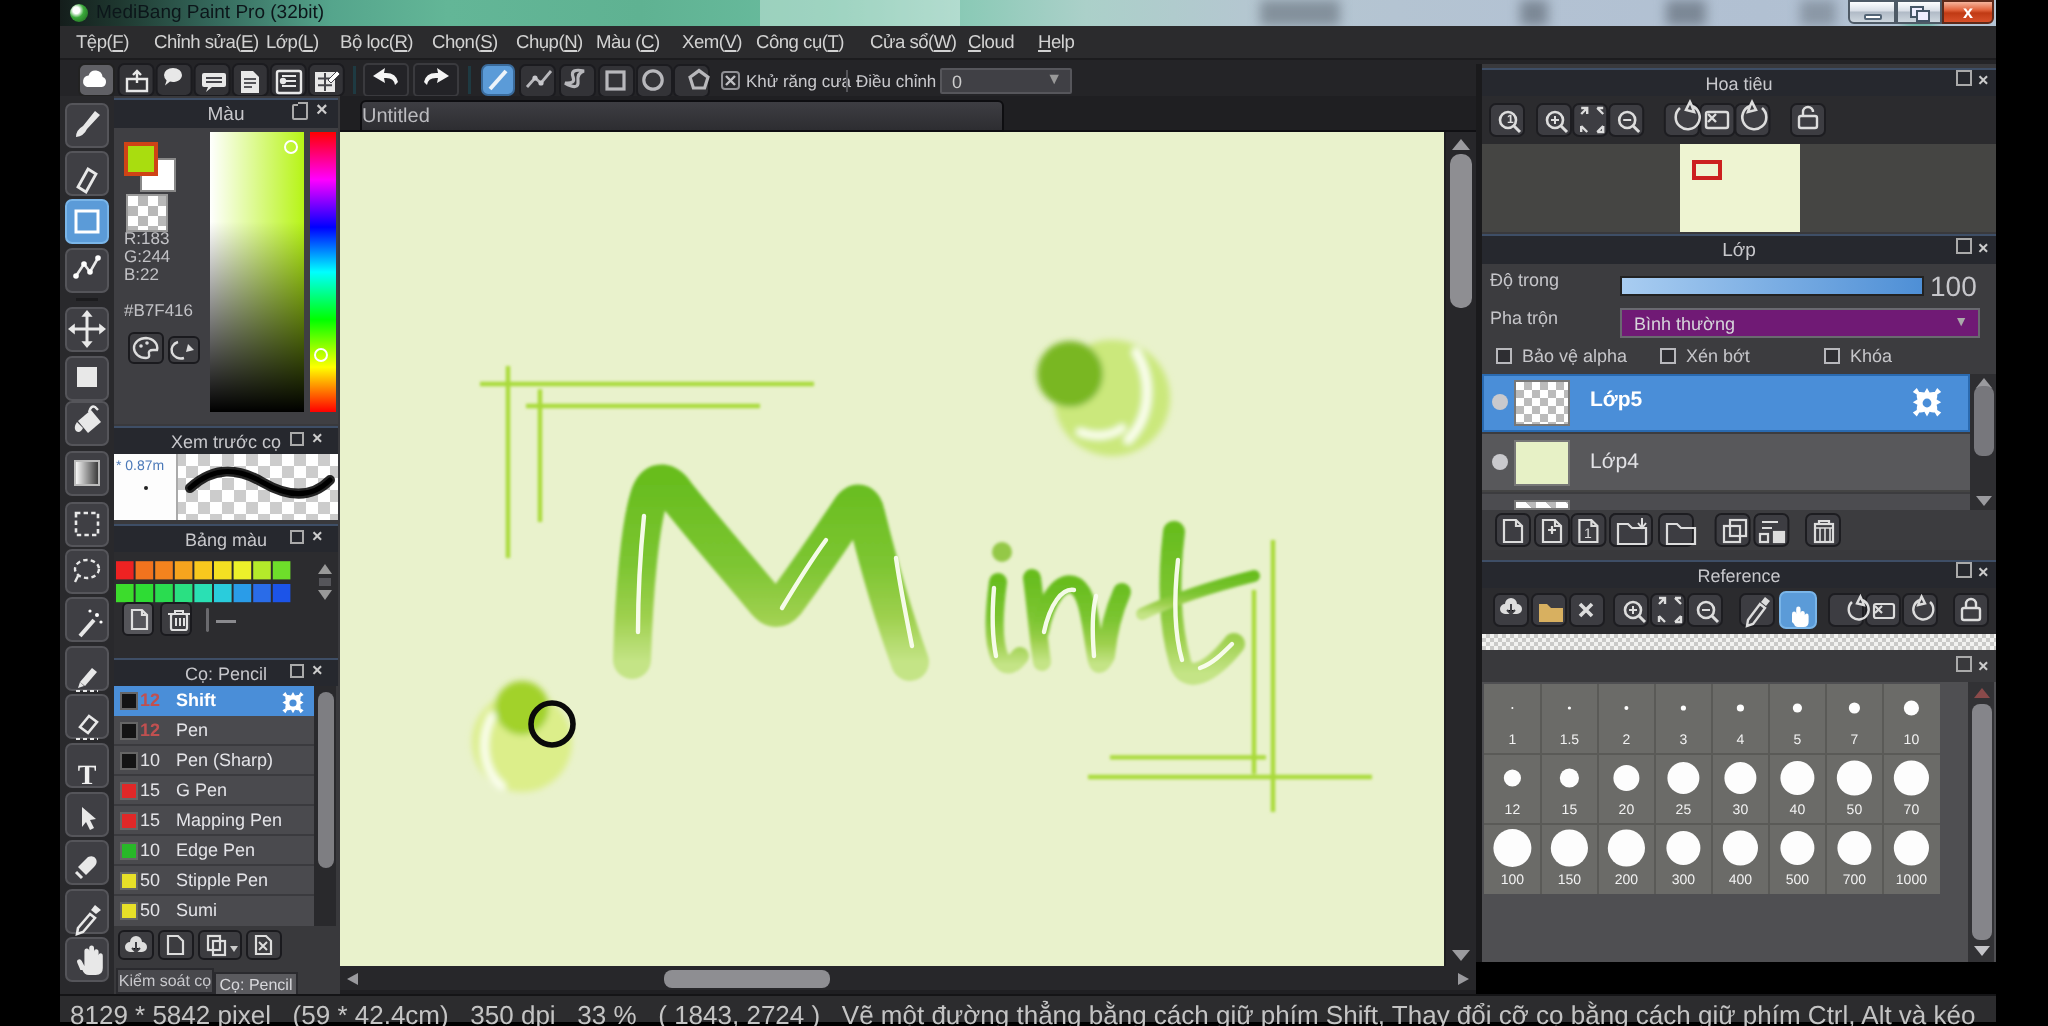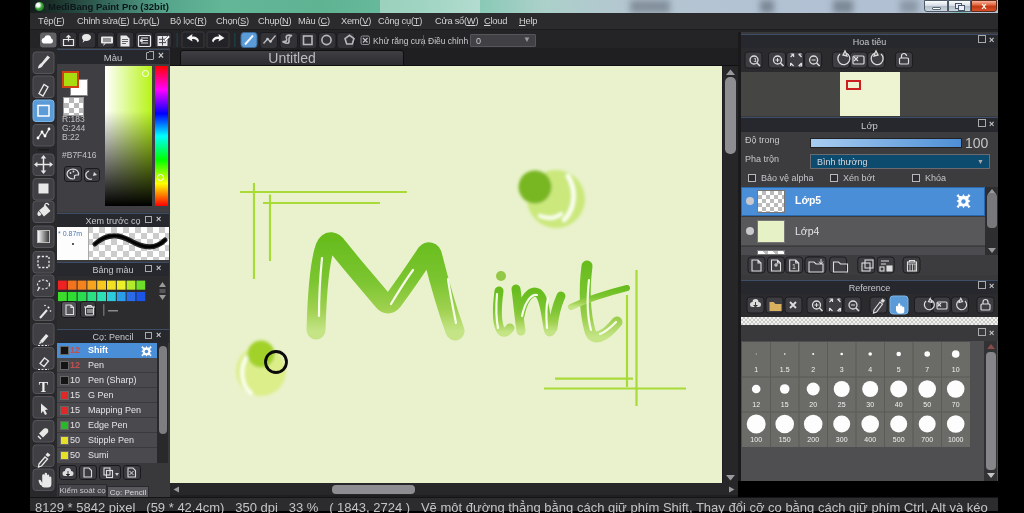--- a/index.html
+++ b/index.html
@@ -13,21 +13,21 @@
 <body>
 
 <div class="a" id="titlebar" style="left:30px;top:0;width:968px;height:13px;background:linear-gradient(90deg,#141d1b 0%,#1e372f 3%,#35695c 8%,#55a58c 14%,#63b697 20%,#5fb292 30%,#6bbda0 40%,#8ccab7 47%,#abd0c9 53%,#b5c6d1 62%,#b3c2d3 76%,#b1c0d2 88%,#b5c5d5 100%)"></div>
 <div class="a" style="left:380px;top:0;width:100px;height:13px;background:rgba(255,255,255,.35)"></div>
 <div class="a" style="left:630px;top:0;width:40px;height:13px;background:rgba(70,80,90,.45);filter:blur(3px)"></div>
 <div class="a" style="left:760px;top:0;width:14px;height:13px;background:rgba(70,80,90,.5);filter:blur(3px)"></div>
 <div class="a" style="left:833px;top:0;width:20px;height:13px;background:rgba(70,80,90,.5);filter:blur(3px)"></div>
 <div class="a" style="left:900px;top:0;width:18px;height:13px;background:rgba(80,90,100,.4);filter:blur(3px)"></div>
 <div class="a" style="left:952px;top:2px;width:16px;height:11px;background:rgba(40,170,120,.75);filter:blur(3px)"></div>
 <div class="a" style="left:35px;top:2px;width:9px;height:9px;border-radius:50%;background:radial-gradient(circle at 35% 35%,#fff 0 20%,#3aa93a 45%,#1d5c1d 100%)"></div>
-<div class="a" style="left:48px;top:0px;width:260px;height:13px;font-size:9.5px;line-height:13px;color:#0c161a;font-weight:bold">MediBang Paint Pro (32bit)</div>
+<div class="a" style="left:48px;top:0px;width:260px;height:13px;font-size:9.5px;line-height:13px;color:#0c161a;font-weight:normal">MediBang Paint Pro (32bit)</div>
 
 <div class="a" style="left:924px;top:0;width:24px;height:12px;background:linear-gradient(#fdfeff,#d8dee6 45%,#b0bac6 50%,#cdd6de);border:1px solid #4e5a66;border-radius:0 0 0 3px">
     <div class="a" style="left:7px;top:6px;width:9px;height:3px;background:#fff;border:1px solid #567;border-radius:1px"></div>
   </div>
 <div class="a" style="left:948px;top:0;width:23px;height:12px;background:linear-gradient(#fdfeff,#d8dee6 45%,#b0bac6 50%,#cdd6de);border:1px solid #4e5a66">
     <div class="a" style="left:6px;top:2px;width:7px;height:6px;border:1px solid #456;background:#eef"></div>
     <div class="a" style="left:9px;top:4px;width:7px;height:6px;border:1px solid #456;background:#eef"></div>
   </div>
 <div class="a" style="left:971px;top:0;width:26px;height:12px;background:linear-gradient(#f6b49c,#e2633c 40%,#c03a14 55%,#d8502a);border:1px solid #5e2a1a;border-radius:0 0 3px 0;color:#fff;font-size:9px;font-weight:bold;text-align:center;line-height:11px">x</div>
 
@@ -357,21 +357,21 @@
 <path d="M69 3 h5 l2.5 2.5 v6.5 h-7.5z" fill="none" stroke="#ddd" stroke-width="1.1"></path>
       <path d="M70.5 6 l4 4 M74.5 6 l-4 4" stroke="#ddd" stroke-width="1"></path>
 </svg>
 <div class="a" style="left:1px;top:436px;width:49px;height:13px;background:#48484c;border:1px solid #2a2a2e;font-size:8px;color:#c8c8cc;text-align:center;line-height:12px">Kiểm soát cọ</div>
 <div class="a" style="left:50px;top:438px;width:42px;height:13px;background:#5a5a5e;border:1px solid #2a2a2e;font-size:8px;color:#d8d8dc;text-align:center;line-height:12px">Cọ: Pencil</div>
 </div>
 
 <div class="a" id="center" style="left:170px;top:48px;width:568px;height:449px;background:#1f1f22">
 
 <div class="a" style="left:0;top:0;width:568px;height:18px;background:#1f1f22;border-bottom:1px solid #101013"></div>
-<div class="a" style="left:10px;top:2px;width:224px;height:16px;background:linear-gradient(#3e3e43,#2d2d31);border:1px solid #0e0e11;border-radius:3px 3px 0 0;font-size:14px;color:#bcbcc0;text-align:center;line-height:15px">Untitled</div>
+<div class="a" style="left:10px;top:2px;width:322px;height:16px;background:linear-gradient(#3e3e43,#2d2d31);border:1px solid #0e0e11;border-radius:3px 3px 0 0;font-size:10px;color:#bcbcc0;text-align:left;line-height:15px">Untitled</div>
 
 <div class="a" style="left:0;top:18px;width:552px;height:417px;background:#e9f2cc"></div>
 <svg class="a" style="left:0;top:18px" width="552" height="417" viewBox="0 0 552 417">
 <defs>
 <linearGradient id="lg" x1="0" y1="0" x2="0" y2="1">
           <stop offset="0" stop-color="#68bd1f"></stop>
           <stop offset=".45" stop-color="#7cc531"></stop>
           <stop offset=".75" stop-color="#9ed04e"></stop>
           <stop offset="1" stop-color="#c4e486"></stop>
         </linearGradient>
@@ -500,21 +500,21 @@
 <div class="a" style="left:108px;top:48px;width:15px;height:10px;border:2px solid #cc2020"></div>
 
 <div class="a" style="left:3px;top:85px;width:257px;height:15px;background:#26282e;border-top:1px solid #3e4e66;font-size:9.5px;color:#c8c8cc;text-align:center;line-height:15px">Lớp</div>
 <div class="a" style="left:240px;top:87px;width:8px;height:8px;border:1px solid #aaa"></div>
 <div class="a" style="left:251px;top:87px;font-size:9px;color:#ccc;font-weight:bold">×</div>
 <div class="a" style="left:3px;top:100px;width:257px;height:143px;background:#3c3c3f"></div>
 <div class="a" style="left:7px;top:103px;font-size:9px;color:#c6c6ca">Độ trong</div>
 <div class="a" style="left:72px;top:106px;width:152px;height:10px;background:linear-gradient(90deg,#a9cdf1,#4e8fd6);border:1px solid #222"></div>
 <div class="a" style="left:227px;top:103px;font-size:14px;color:#c6c6ca">100 %</div>
 <div class="a" style="left:7px;top:122px;font-size:9px;color:#c6c6ca">Pha trộn</div>
-<div class="a" style="left:72px;top:122px;width:180px;height:15px;background:#0c4a6e;border:1px solid #6a6a70;font-size:9px;color:#d6d6da;line-height:14px;padding-left:6px">Bình thường<span style="position:absolute;right:5px;top:0;color:#aaa;font-size:7px">▼</span></div>
+<div class="a" style="left:72px;top:122px;width:180px;height:15px;background:#701a75;border:1px solid #6a6a70;font-size:9px;color:#d6d6da;line-height:14px;padding-left:6px">Bình thường<span style="position:absolute;right:5px;top:0;color:#aaa;font-size:7px">▼</span></div>
 <div class="a" style="left:10px;top:142px;width:8px;height:8px;border:1px solid #b8b8bc;background:#2e2e32"></div>
     <div class="a" style="left:23px;top:141px;font-size:9px;color:#c6c6ca">Bảo vệ alpha</div>
 <div class="a" style="left:92px;top:142px;width:8px;height:8px;border:1px solid #b8b8bc;background:#2e2e32"></div>
     <div class="a" style="left:105px;top:141px;font-size:9px;color:#c6c6ca">Xén bớt</div>
 <div class="a" style="left:174px;top:142px;width:8px;height:8px;border:1px solid #b8b8bc;background:#2e2e32"></div>
     <div class="a" style="left:187px;top:141px;font-size:9px;color:#c6c6ca">Khóa</div>
 
 <div class="a" style="left:3px;top:155px;width:244px;height:29px;background:#4a8ed8;border:1px solid #2a6ab0"></div>
 <div class="a" style="left:8px;top:165px;width:8px;height:8px;background:#c9c9cd;border-radius:50%"></div>
 <div class="a" style="left:19px;top:158px;width:28px;height:23px;background:#fff;background-image:linear-gradient(45deg,#bbb 25%,transparent 25%,transparent 75%,#bbb 75%),linear-gradient(45deg,#bbb 25%,transparent 25%,transparent 75%,#bbb 75%);background-size:8px 8px;background-position:0 0,4px 4px;border:1px solid #777"></div>

